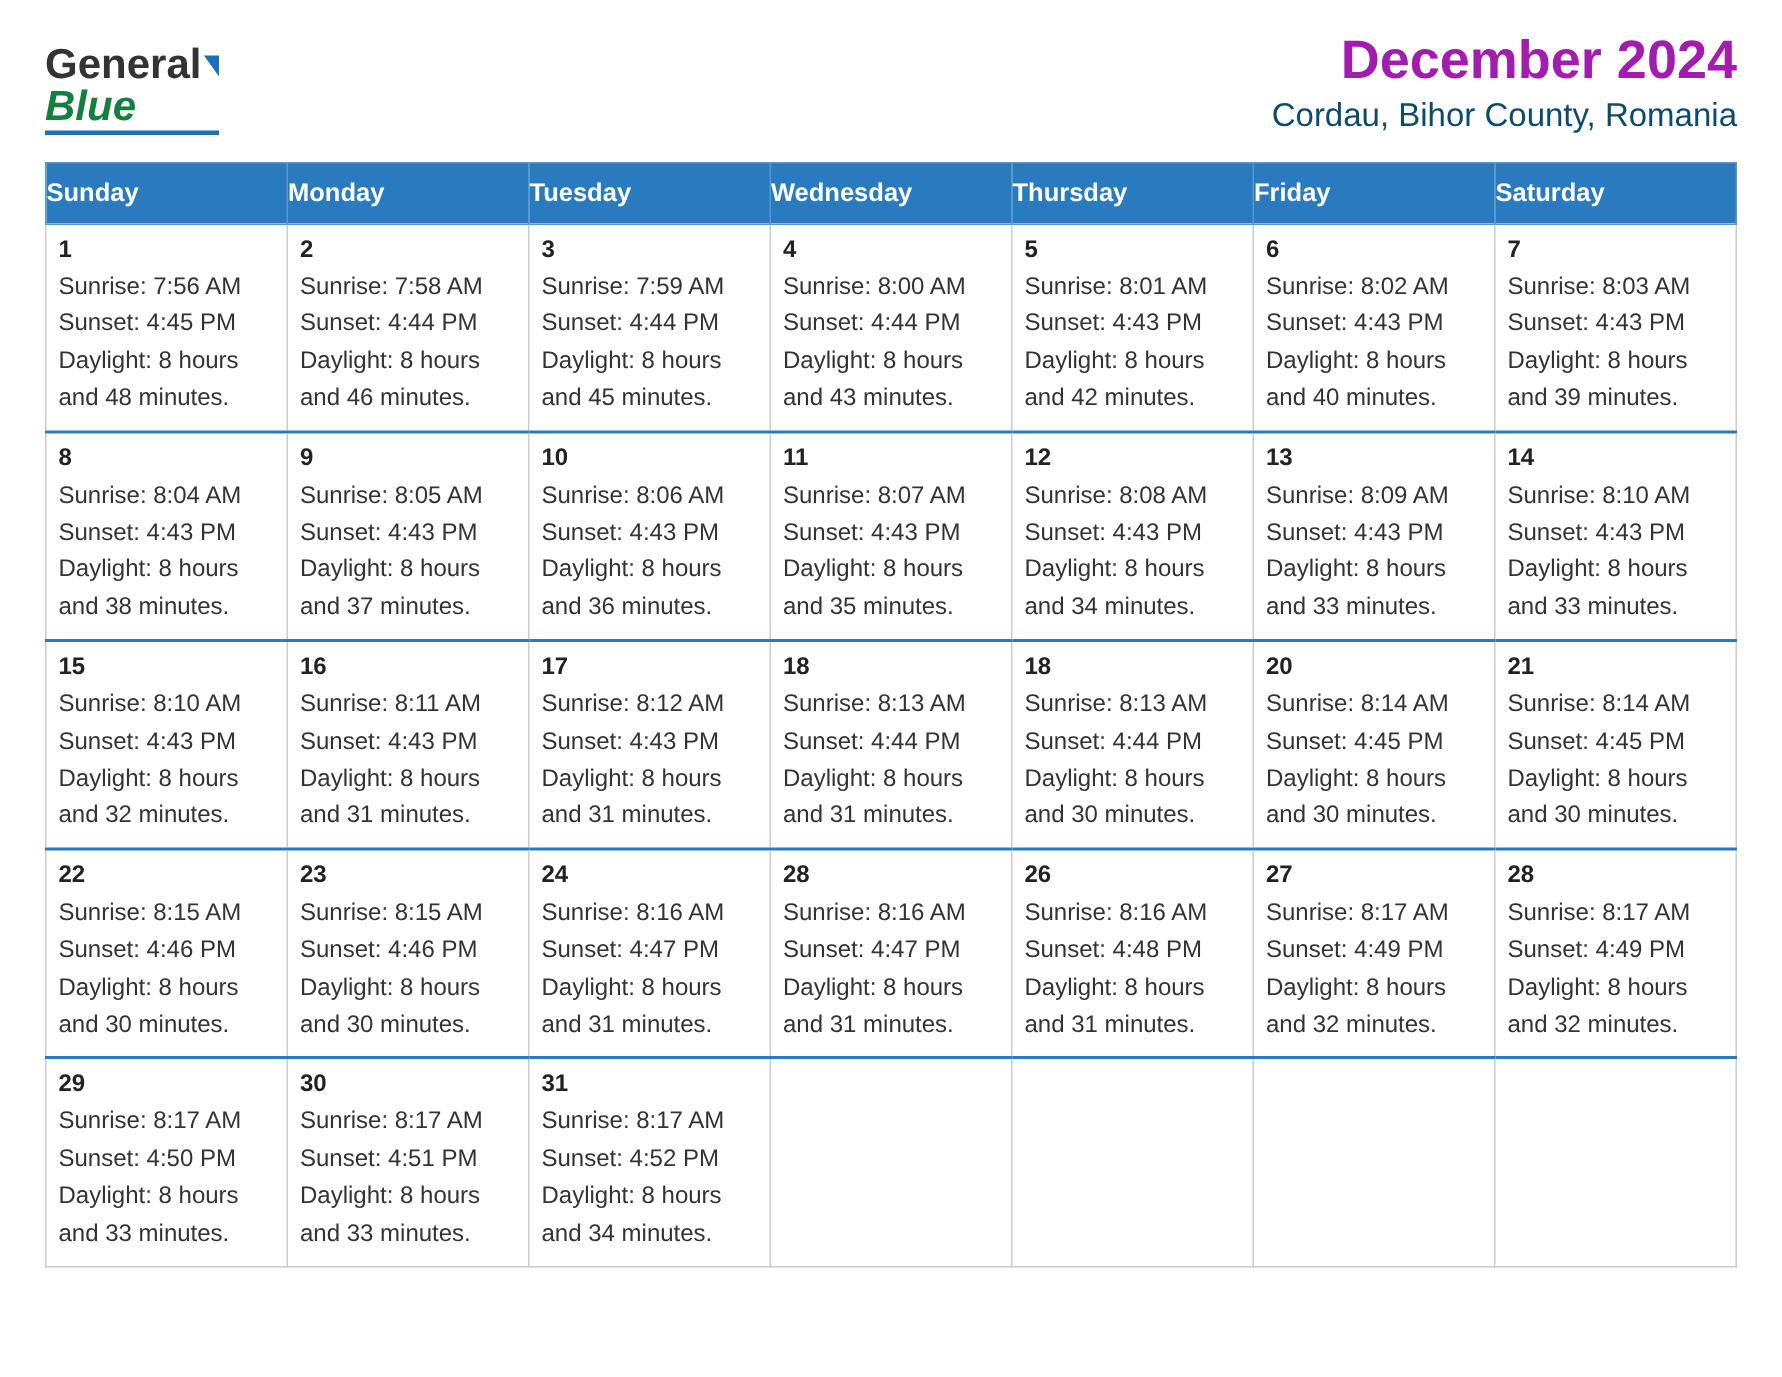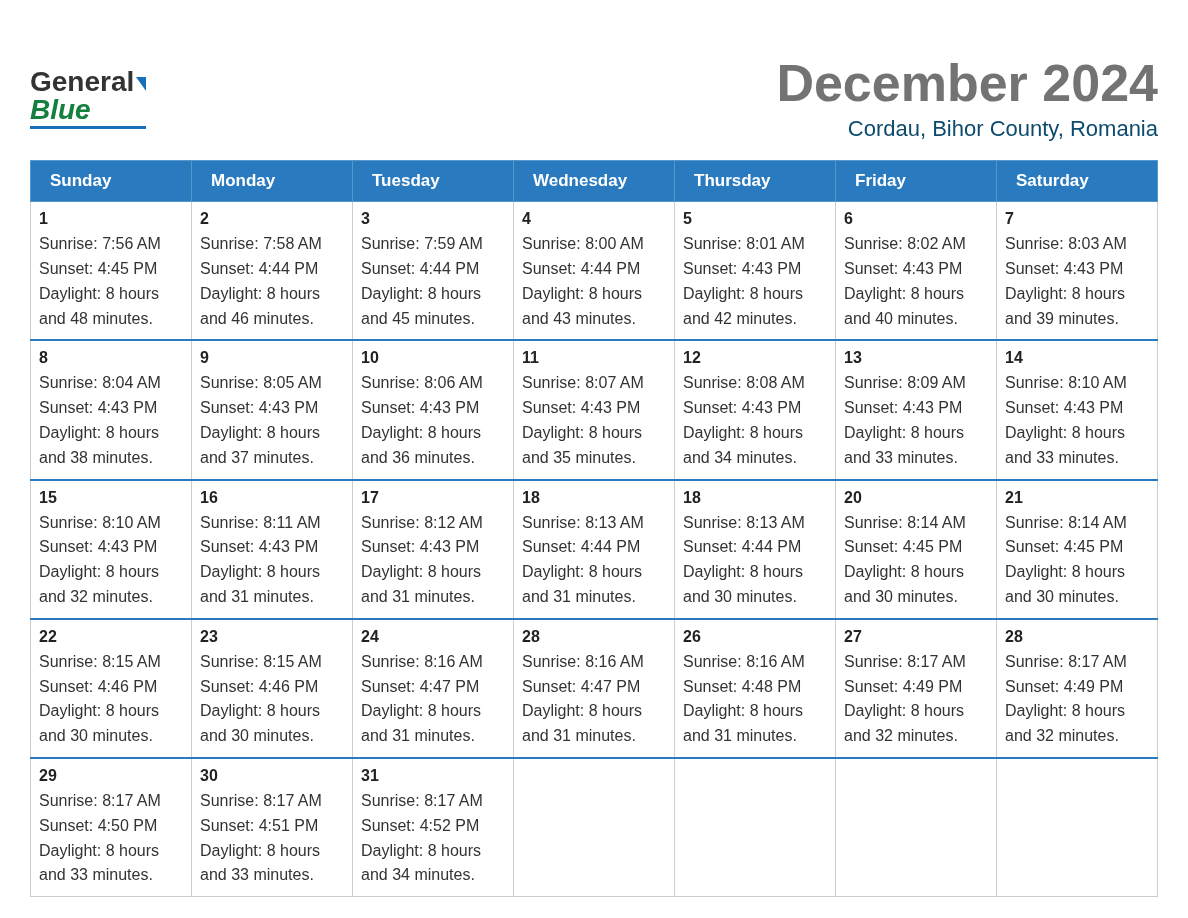--- a/index.html
+++ b/index.html
@@ -6,23 +6,22 @@
     body {
       font-family: Arial, sans-serif;
       background: #fff;
       padding: 20px 30px;
       width: 1188px;
       min-height: 918px;
     }
     .header-section {
       display: flex;
       justify-content: space-between;
-      align-items: center;
+      align-items: flex-end;
       margin-bottom: 18px;
-      margin-top: 35px;
     }
     .logo-area {
       display: flex;
       flex-direction: column;
       align-items: flex-start;
     }
     .logo-text {
       font-size: 28px;
       font-weight: bold;
       color: #333;
@@ -48,39 +47,39 @@
     .logo-underline {
       width: 100%;
       height: 3px;
       background: #1a6fba;
       margin-top: 2px;
     }
     .title-area {
       text-align: right;
     }
     .month-title {
-      font-size: 52px;
-      font-weight: bold;
-      color: #737373;
+      font-size: 36px;
+      font-weight: bold;
+      color: #a21caf;
       line-height: 1.1;
     }
     .location-title {
       font-size: 22px;
       color: #0c4a6e;
       margin-top: 4px;
     }
     .calendar-table {
       width: 100%;
       border-collapse: collapse;
       border: 1px solid #aaa;
     }
     .calendar-table th {
       background: #2a7abf;
       color: #fff;
-      padding: 10px 19px;
+      padding: 10px 0;
       font-size: 17px;
       font-weight: bold;
       text-align: left;
       border: 1px solid #5599cc;
     }
     .calendar-table td {
       vertical-align: top;
       padding: 8px 8px;
       border: 1px solid #ccc;
       width: calc(100% / 7);

